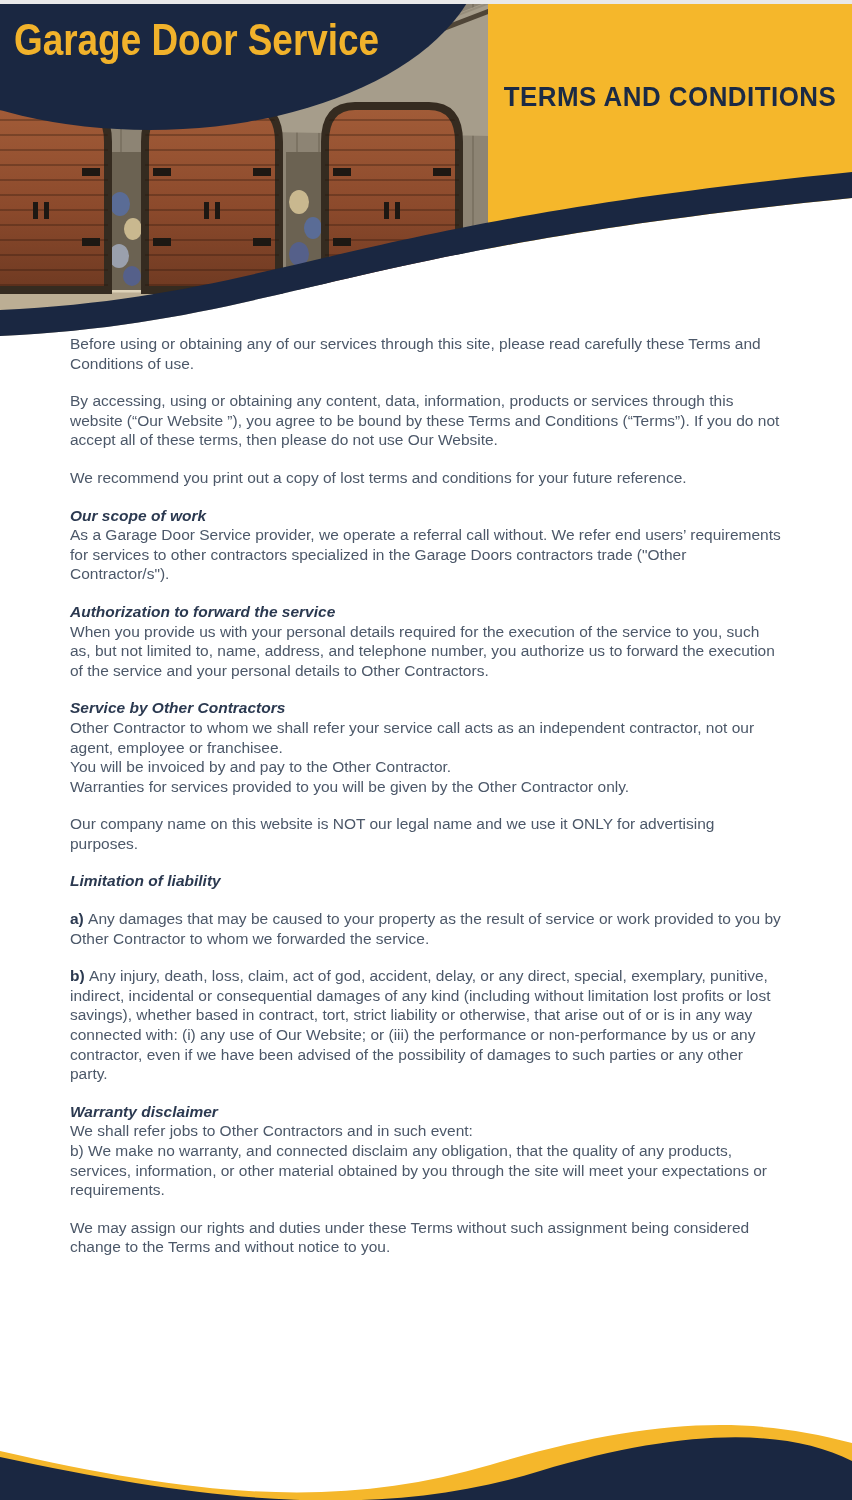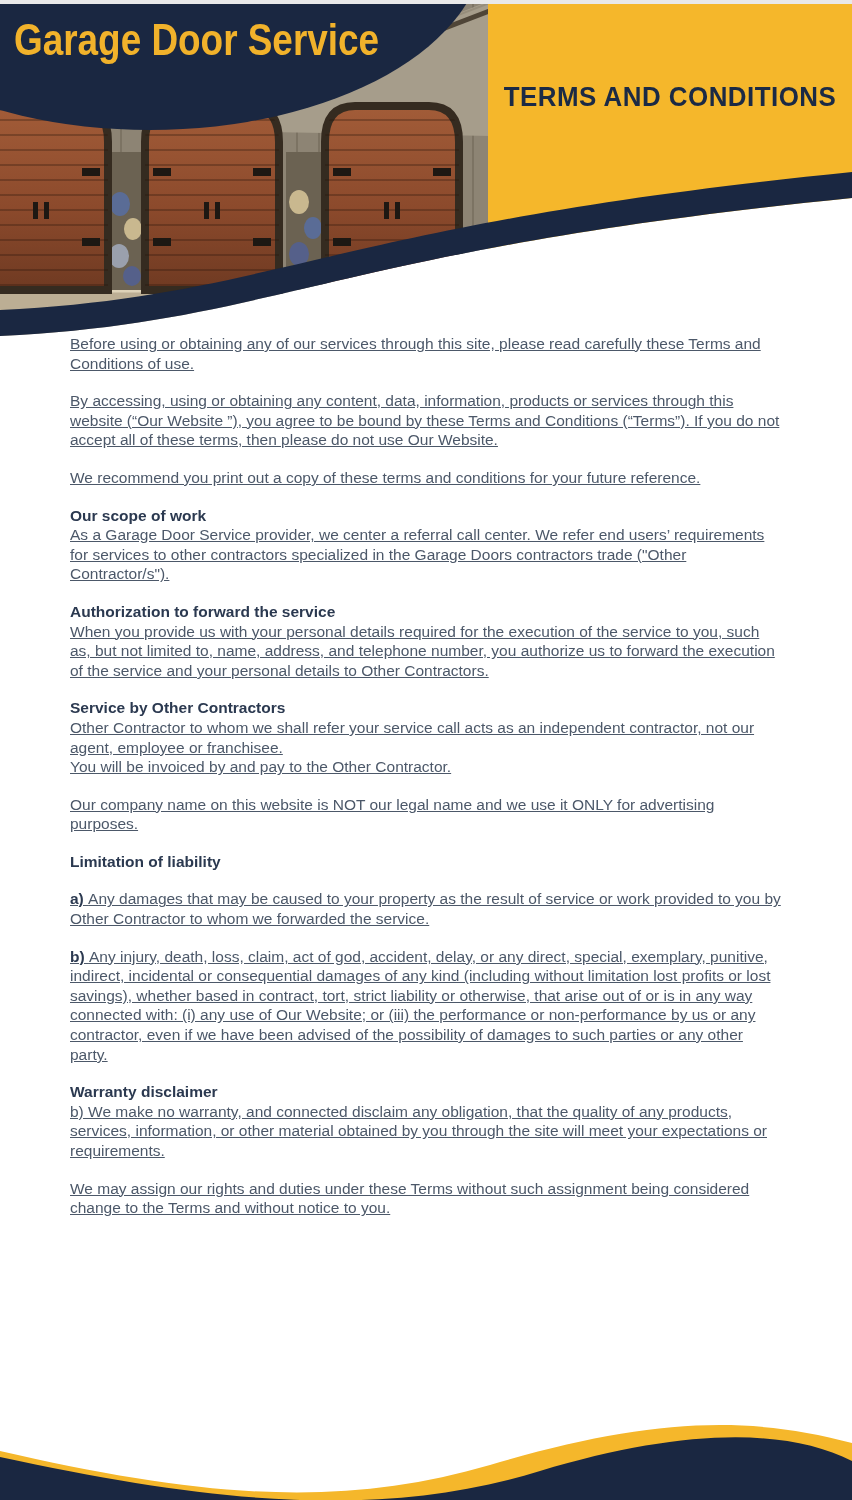--- a/index.html
+++ b/index.html
@@ -28,23 +28,23 @@
   }
   
   .content{
     position:absolute;top:330px;left:70px;width:714px;z-index:4;
     font-size:15.5px;line-height:19.6px;color:#4c5869;
   }
   .content section{margin:0;}
   .content section + section{margin-top:18px;}
   .content h3{
     margin:0;font-size:15.5px;line-height:19.6px;
-    font-weight:700;color:#2b3950;
+    font-weight:700;color:#2b3950;font-style:italic;
   }
-  .content p{margin:0;text-decoration:underline;}
+  .content p{margin:0;}
   .content p.spaced{margin-top:18px;}
   .content strong{color:#2b3950;}
   
   .footer-art{position:absolute;bottom:0;left:0;width:852px;height:105px;display:block;z-index:3;}
 </style>
 </head>
 <body>
 
 <div class="page">
 
@@ -130,45 +130,47 @@
     <path d="M0,306 C280,292 330,220 852,168 L852,194 C330,246 280,318 0,332 Z" fill="#1a2741"></path>
   </svg>
 
   <div class="logo">Garage Door Service</div>
   <div class="page-title">TERMS AND CONDITIONS</div>
 
   <div class="content">
       <section>
         <p>Before using or obtaining any of our services through this site, please read carefully these Terms and Conditions of use.</p>
         <p class="spaced">By accessing, using or obtaining any content, data, information, products or services through this website (“Our Website ”), you agree to be bound by these Terms and Conditions (“Terms”). If you do not accept all of these terms, then please do not use Our Website.</p>
-        <p class="spaced">We recommend you print out a copy of these terms and conditions for your future reference.</p>
+        <p class="spaced">We recommend you print out a copy of lost terms and conditions for your future reference.</p>
       </section>
       <section>
         <h3>Our scope of work</h3>
-        <p>As a Garage Door Service provider, we center a referral call center. We refer end users’ requirements for services to other contractors specialized in the Garage Doors contractors trade ("Other Contractor/s").</p>
+        <p>As a Garage Door Service provider, we operate a referral call without. We refer end users’ requirements for services to other contractors specialized in the Garage Doors contractors trade ("Other Contractor/s").</p>
       </section>
       <section>
         <h3>Authorization to forward the service</h3>
         <p>When you provide us with your personal details required for the execution of the service to you, such as, but not limited to, name, address, and telephone number, you authorize us to forward the execution of the service and your personal details to Other Contractors.</p>
       </section>
       <section>
         <h3>Service by Other Contractors</h3>
         <p>Other Contractor to whom we shall refer your service call acts as an independent contractor, not our agent, employee or franchisee.</p>
         <p>You will be invoiced by and pay to the Other Contractor.</p>
+        <p>Warranties for services provided to you will be given by the Other Contractor only.</p>
       </section>
       <section>
         <p>Our company name on this website is NOT our legal name and we use it ONLY for advertising purposes.</p>
       </section>
       <section>
         <h3>Limitation of liability</h3>
         <p class="spaced"><strong>a) </strong>Any damages that may be caused to your property as the result of service or work provided to you by Other Contractor to whom we forwarded the service.</p>
         <p class="spaced"><strong>b) </strong>Any injury, death, loss, claim, act of god, accident, delay, or any direct, special, exemplary, punitive, indirect, incidental or consequential damages of any kind (including without limitation lost profits or lost savings), whether based in contract, tort, strict liability or otherwise, that arise out of or is in any way connected with: (i) any use of Our Website; or (iii) the performance or non-performance by us or any contractor, even if we have been advised of the possibility of damages to such parties or any other party.</p>
       </section>
       <section>
         <h3>Warranty disclaimer</h3>
+        <p>We shall refer jobs to Other Contractors and in such event:</p>
         <p>b) We make no warranty, and connected disclaim any obligation, that the quality of any products, services, information, or other material obtained by you through the site will meet your expectations or requirements.</p>
       </section>
       <section>
         <p>We may assign our rights and duties under these Terms without such assignment being considered change to the Terms and without notice to you.</p>
       </section>
     </div>
 
   <svg class="footer-art" viewBox="0 0 852 105" preserveAspectRatio="none" aria-hidden="true">
     <path d="M0,52 C200,98 340,110 490,66 C640,22 740,14 852,44 L852,105 L0,105 Z" fill="#f5b72b"></path>
     <path d="M0,58 C230,108 390,118 540,72 C680,30 785,28 852,62 L852,105 L0,105 Z" fill="#1a2741"></path>

